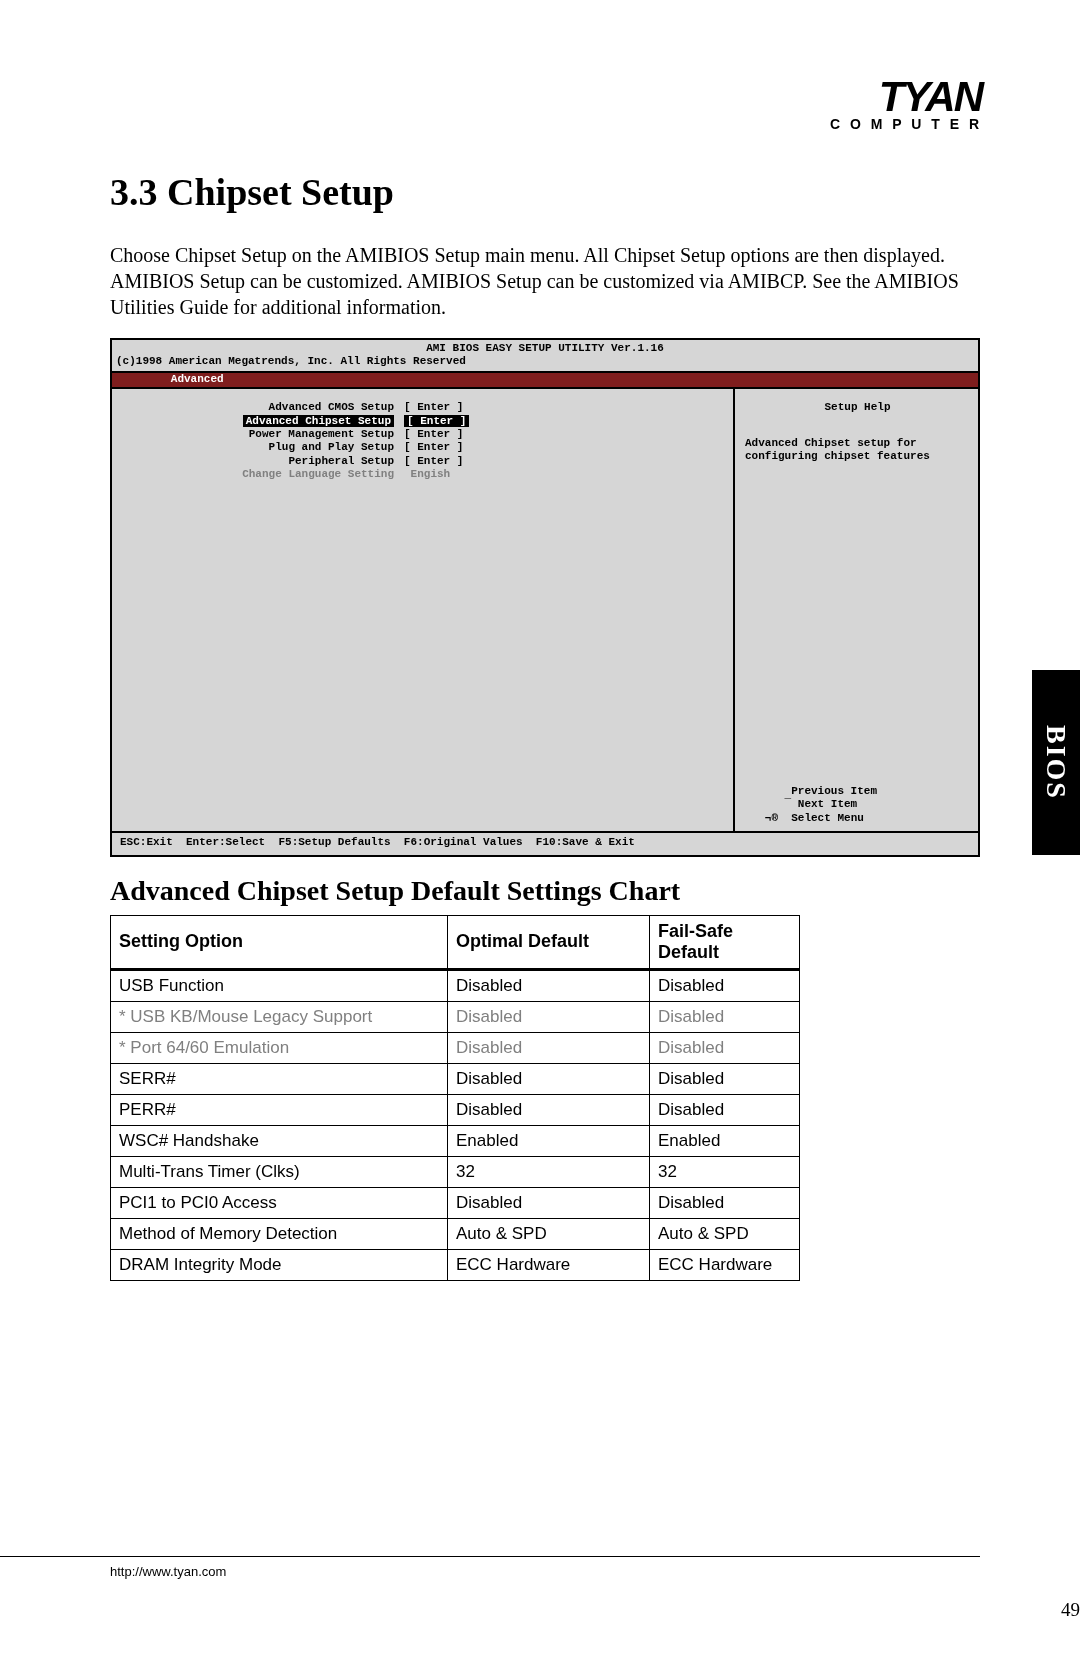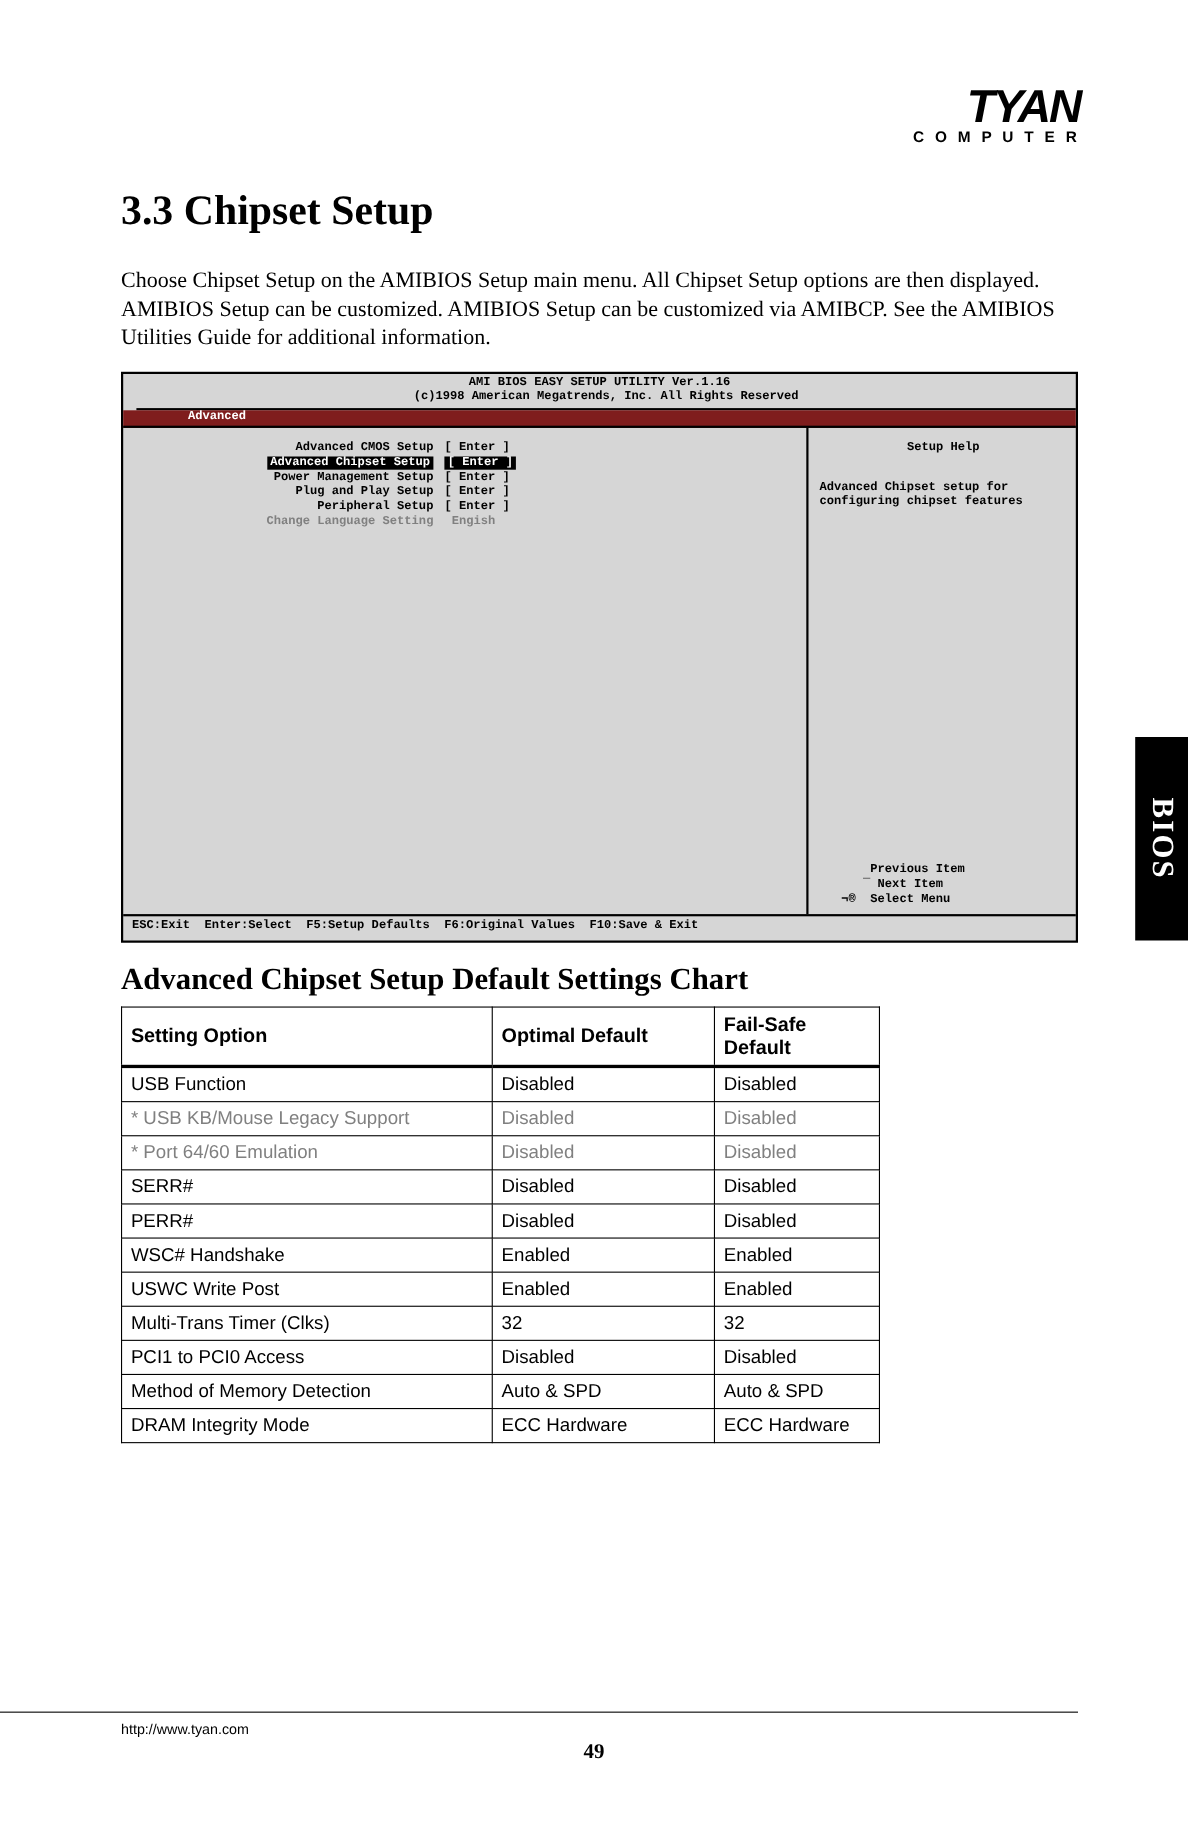--- a/index.html
+++ b/index.html
@@ -54,24 +54,23 @@
     font-family: "Courier New", Courier, monospace;
     font-weight: 700;
     font-size: 11px;
     line-height: 1.22;
   }
   .bios-titlebar {
     text-align: center;
     padding: 2px 4px 0 4px;
   }
   .bios-copyright {
-    text-align: center;
+    text-align: left;
     padding: 0 4px 2px 4px;
     border-bottom: 2px solid #000;
-    margin-left: 12px;
   }
   .bios-tabbar {
     background: #7f1d1d;
     color: #fff;
     padding: 0 6px 1px 6px;
     border-bottom: 2px solid #000;
     font-weight: 700;
   }
   .bios-body {
     display: flex;
@@ -185,25 +184,25 @@
     position: absolute;
     left: 110px;
     bottom: 90px;
     font-family: Arial, sans-serif;
     font-size: 13px;
   }
   .page-num {
     position: absolute;
     left: 0;
     right: 0;
-    bottom: 65px;
-    text-align: center;
+    bottom: 48px;
+    text-align: right;
     font-family: "Times New Roman", serif;
     font-size: 19px;
-    font-weight: 700;
+    font-weight: 400;
   }
 </style>
 </head>
 <body>
 
 <div class="page">
 
   <div class="logo">
     <div class="logo-main">TYAN</div>
     <div class="logo-sub">C O M P U T E R</div>
@@ -291,25 +290,20 @@
           <td>PERR#</td>
           <td>Disabled</td>
           <td>Disabled</td>
         </tr>
         <tr>
           <td>WSC# Handshake</td>
           <td>Enabled</td>
           <td>Enabled</td>
         </tr>
         <tr>
-          <td>USWC Write Post</td>
-          <td>Enabled</td>
-          <td>Enabled</td>
-        </tr>
-        <tr>
           <td>Multi-Trans Timer (Clks)</td>
           <td>32</td>
           <td>32</td>
         </tr>
         <tr>
           <td>PCI1 to PCI0 Access</td>
           <td>Disabled</td>
           <td>Disabled</td>
         </tr>
         <tr>

